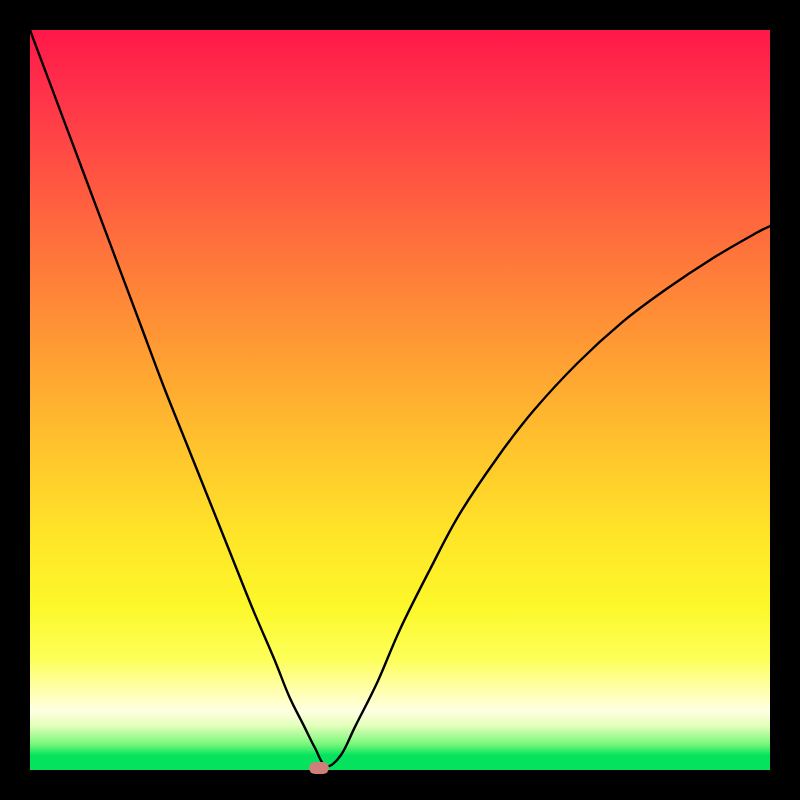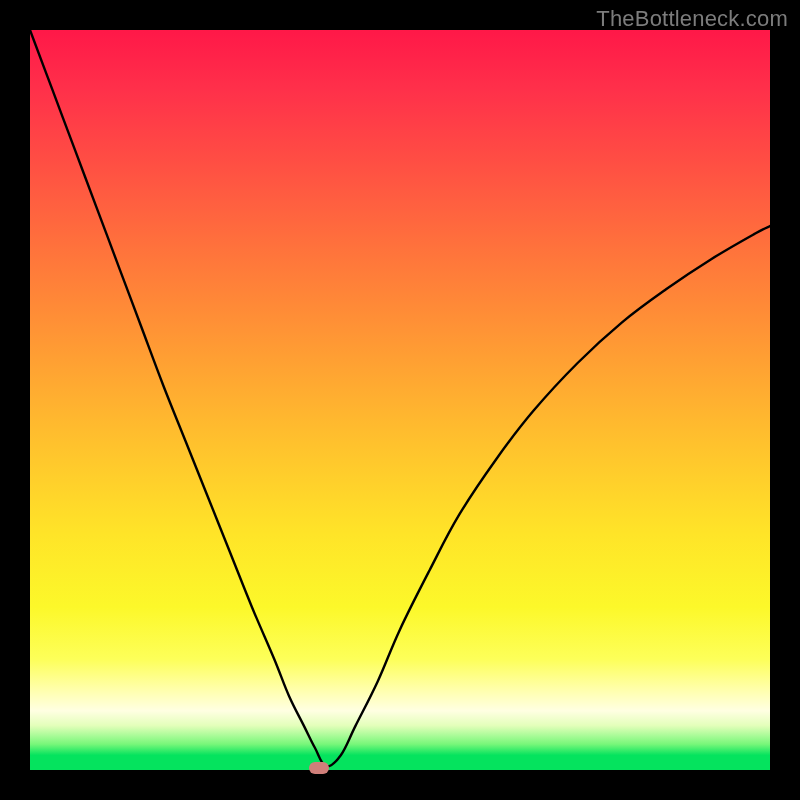--- a/index.html
+++ b/index.html
@@ -67,21 +67,20 @@
     height: 12px;
     border-radius: 6px;
     background: #d07f7a;
     transform: translate(-50%, -50%);
   }
 </style>
 </head>
 <body>
 
 <div class="frame">
-  <div class="watermark">TheBottleneck.com</div>
 
   <div class="plot-area">
     <svg class="curve" viewBox="0 0 740 740" preserveAspectRatio="none">
       <path id="curve-path" fill="none" stroke="#000" stroke-width="2.4" stroke-linejoin="round" stroke-linecap="round" d="M 0.00 0.00 C 4.00 10.66, 14.21 37.89, 22.20 59.20 C 30.19 80.51, 36.41 97.09, 44.40 118.40 C 52.39 139.71, 58.61 156.29, 66.60 177.60 C 74.59 198.91, 80.81 215.49, 88.80 236.80 C 96.79 258.11, 103.01 274.69, 111.00 296.00 C 118.99 317.31, 125.21 334.55, 133.20 355.20 C 141.19 375.85, 147.41 390.72, 155.40 410.70 C 163.39 430.68, 169.61 446.22, 177.60 466.20 C 185.59 486.18, 191.81 501.72, 199.80 521.70 C 207.79 541.68, 214.01 557.89, 222.00 577.20 C 229.99 596.51, 237.54 613.02, 244.20 629.00 C 250.86 644.98, 253.67 654.01, 259.00 666.00 C 264.33 677.99, 269.14 686.28, 273.80 695.60 C 278.46 704.92, 280.90 710.47, 284.90 717.80 C 288.90 725.13, 291.34 734.97, 296.00 736.30 C 300.66 737.63, 305.47 732.53, 310.80 725.20 C 316.13 717.87, 318.94 708.92, 325.60 695.60 C 332.26 682.28, 339.81 668.52, 347.80 651.20 C 355.79 633.88, 360.68 619.38, 370.00 599.40 C 379.32 579.42, 388.94 560.85, 399.60 540.20 C 410.26 519.55, 417.21 504.68, 429.20 484.70 C 441.19 464.72, 452.88 447.85, 466.20 429.20 C 479.52 410.55, 488.55 398.42, 503.20 381.10 C 517.85 363.78, 531.62 348.98, 547.60 333.00 C 563.58 317.02, 576.02 305.62, 592.00 292.30 C 607.98 278.98, 620.42 270.32, 636.40 259.00 C 652.38 247.68, 664.82 239.39, 680.80 229.40 C 696.78 219.41, 714.54 209.49, 725.20 203.50 C 735.86 197.51, 737.34 197.43, 740.00 196.10"></path>
     </svg>
     <div id="min-marker" class="marker" style="left: 288.6px; top: 737.78px;"></div>
   </div>
 </div>
 
 </body></html>

